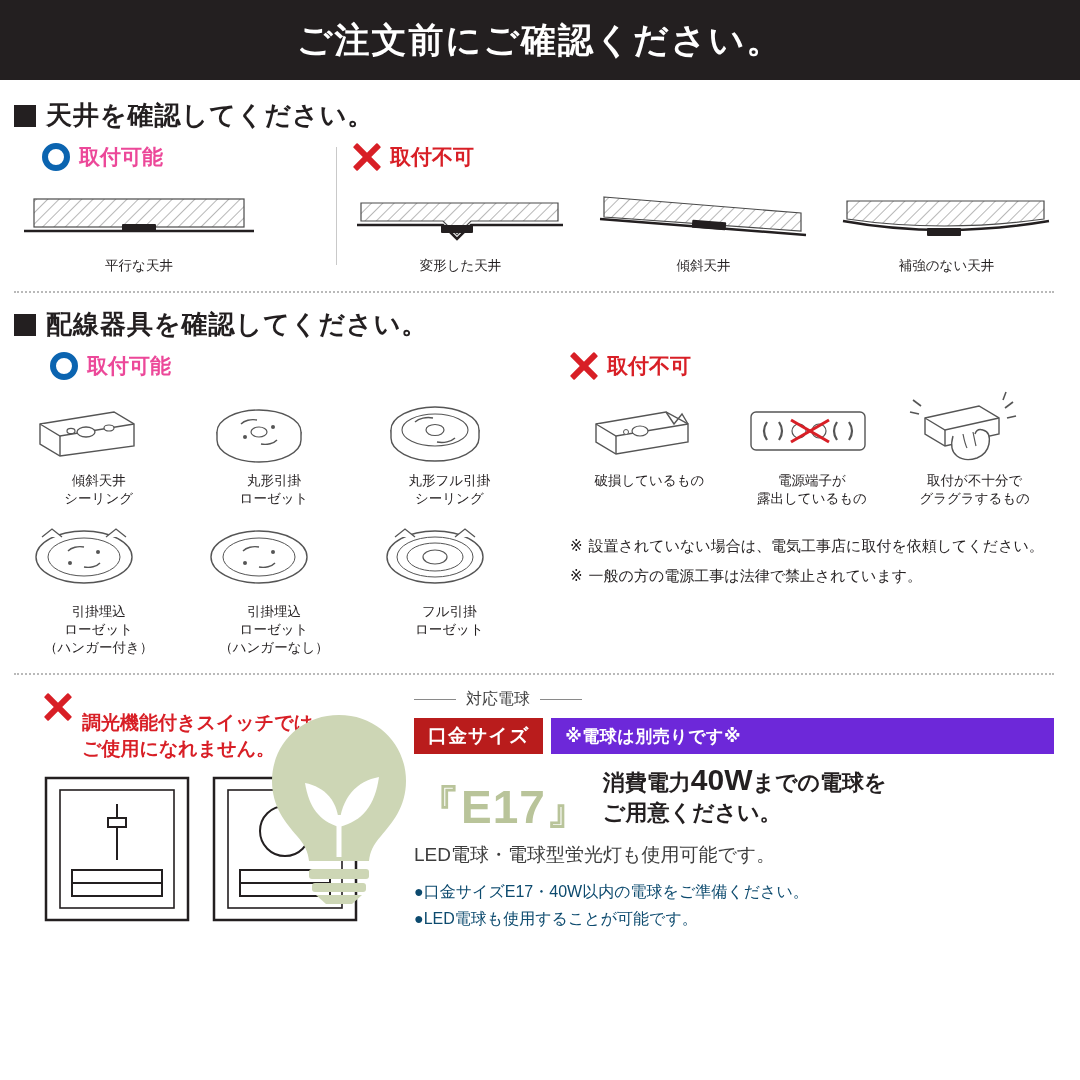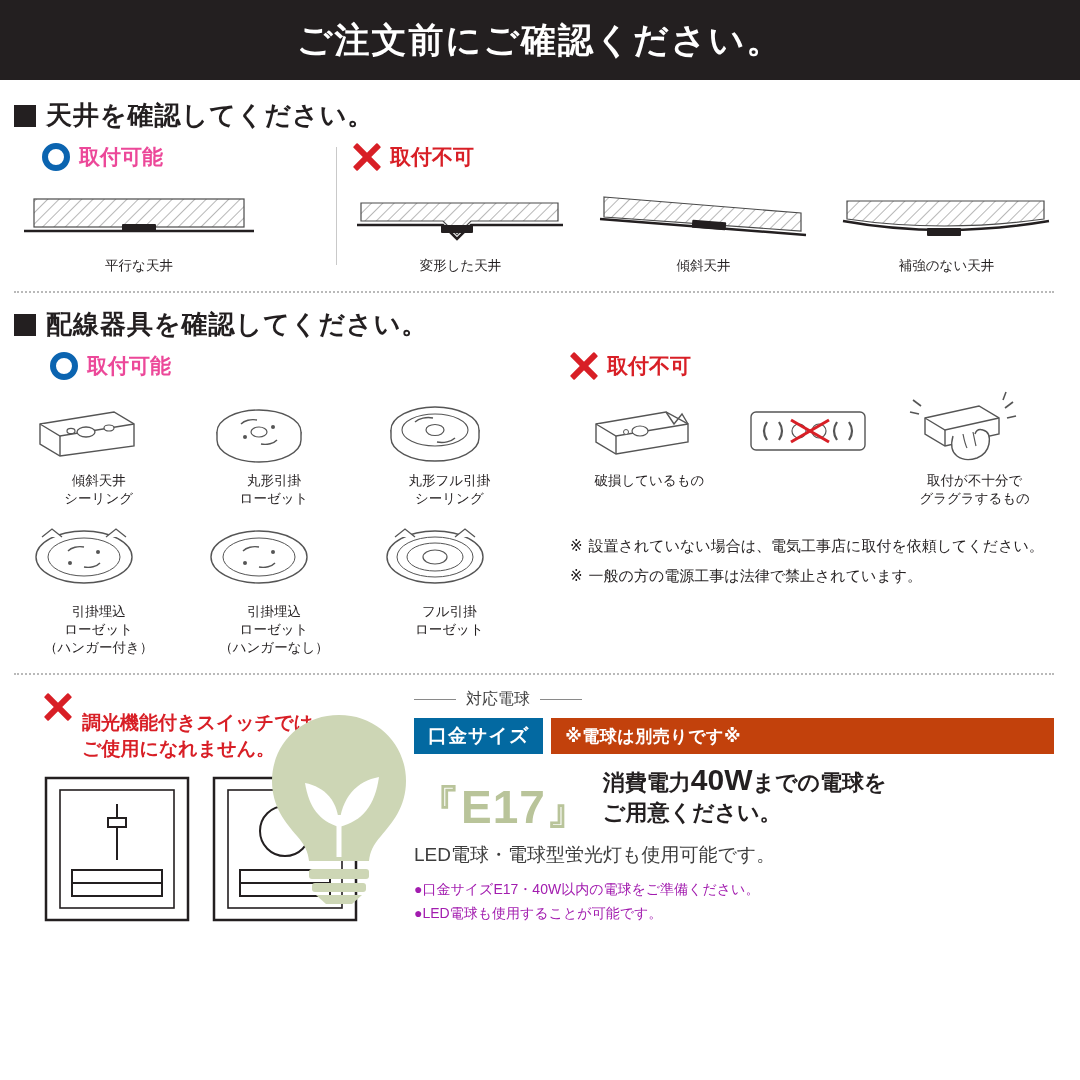--- a/index.html
+++ b/index.html
@@ -189,30 +189,30 @@
   .bulb-head .rule {
     height: 1px; background: #8a8a8a; width: 42px;
   }
   .tagrow {
     display: flex;
     align-items: stretch;
     gap: 8px;
     margin-top: 8px;
   }
   .tag-green {
-    background: #0369a1;
+    background: #b91c1c;
     color: #ffffff;
     font-size: 19px;
     font-weight: bold;
     padding: 5px 14px;
     letter-spacing: 1px;
     display: flex; align-items: center;
   }
   .tag-red {
-    background: #c2410c;
+    background: #6d28d9;
     color: #ffffff;
     font-size: 17px;
     font-weight: bold;
     padding: 5px 14px;
     letter-spacing: 0.5px;
     display: flex; align-items: center;
     flex: 1;
   }
   .e17row {
     display: flex;
@@ -235,22 +235,22 @@
     margin-bottom: 2px;
   }
   .watt .big { font-size: 30px; }
   .led-line {
     font-size: 19px;
     margin-top: 12px;
     color: #3d3d3d;
   }
   .bullets { margin-top: 10px; }
   .bullet {
-    font-size: 14px;
-    color: #a21caf;
+    font-size: 16px;
+    color: #0c4a6e;
     line-height: 1.7;
   }
 
   .bulb-ghost {
     position: absolute;
     left: -150px;
     top: 18px;
     opacity: 1;
   }
   svg { display: block; }
@@ -461,20 +461,22 @@
                 <path d="M46 32 q6 9 0 18" fill="none" stroke="#555" stroke-width="2.2"></path>
                 <path d="M104 32 q-6 9 0 18" fill="none" stroke="#555" stroke-width="2.2"></path>
                 <path d="M116 32 q6 9 0 18" fill="none" stroke="#555" stroke-width="2.2"></path>
                 <circle cx="66" cy="41" r="7" fill="#fff" stroke="#555" stroke-width="1.2"></circle>
                 <circle cx="86" cy="41" r="7" fill="#fff" stroke="#555" stroke-width="1.2"></circle>
                 <g stroke="#d81f26" stroke-width="3">
                   <line x1="58" y1="30" x2="96" y2="52"></line>
                   <line x1="96" y1="30" x2="58" y2="52"></line>
                 </g>
               </svg>
+              <div class="caption" style="white-space:pre-line;">電源端子が
+露出しているもの</div>
             </div>
 
             <div class="fitting">
               <svg width="140" height="78" viewBox="0 0 140 78">
                 <path d="M30 28 L84 16 L104 28 L104 44 L50 56 L30 44 Z" fill="#fff" stroke="#555" stroke-width="1.4"></path>
                 <path d="M30 28 L50 40 L104 28" fill="#fff" stroke="#555" stroke-width="1.4"></path>
                 <path d="M50 40 L50 56" fill="none" stroke="#555" stroke-width="1.4"></path>
                 <path d="M58 46 q-4 14 4 20 q8 6 20 2 q10 -4 12 -14 q2 -12 -6 -14 q-6 -2 -8 4" fill="#fff" stroke="#555" stroke-width="1.4"></path>
                 <path d="M68 44 q2 10 4 14" fill="none" stroke="#555" stroke-width="1.2"></path>
                 <path d="M78 42 q2 10 3 14" fill="none" stroke="#555" stroke-width="1.2"></path>

